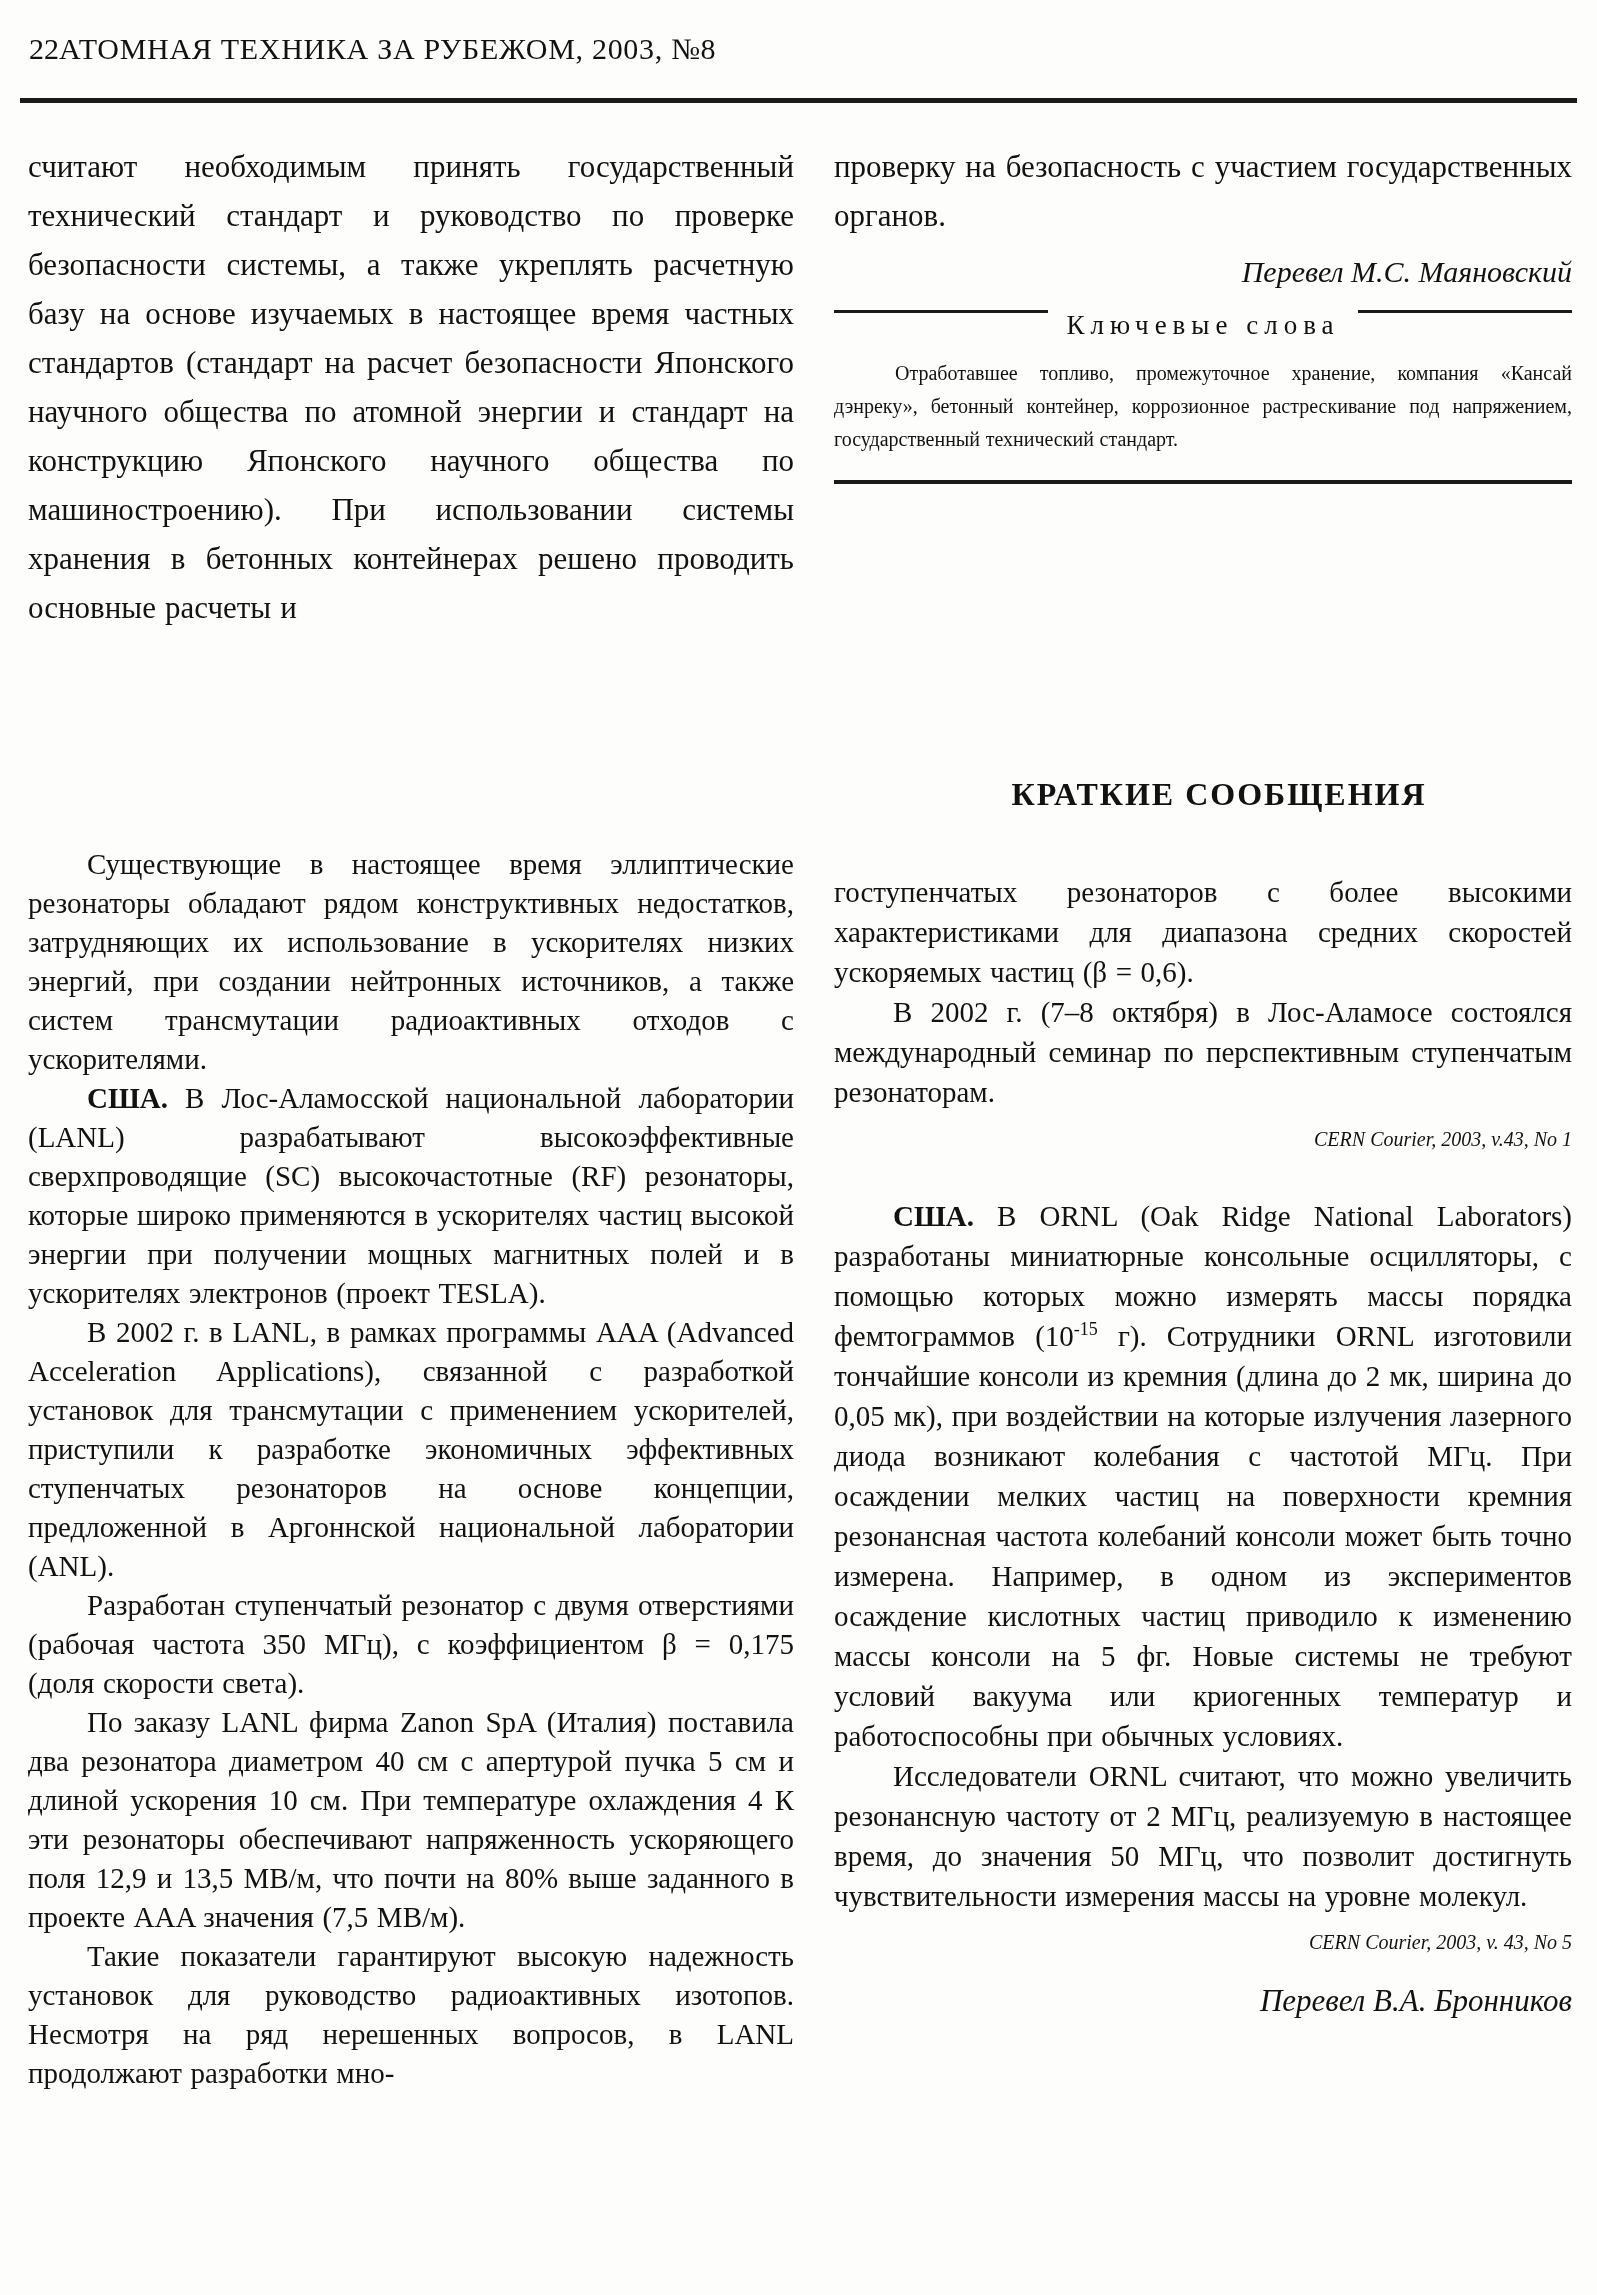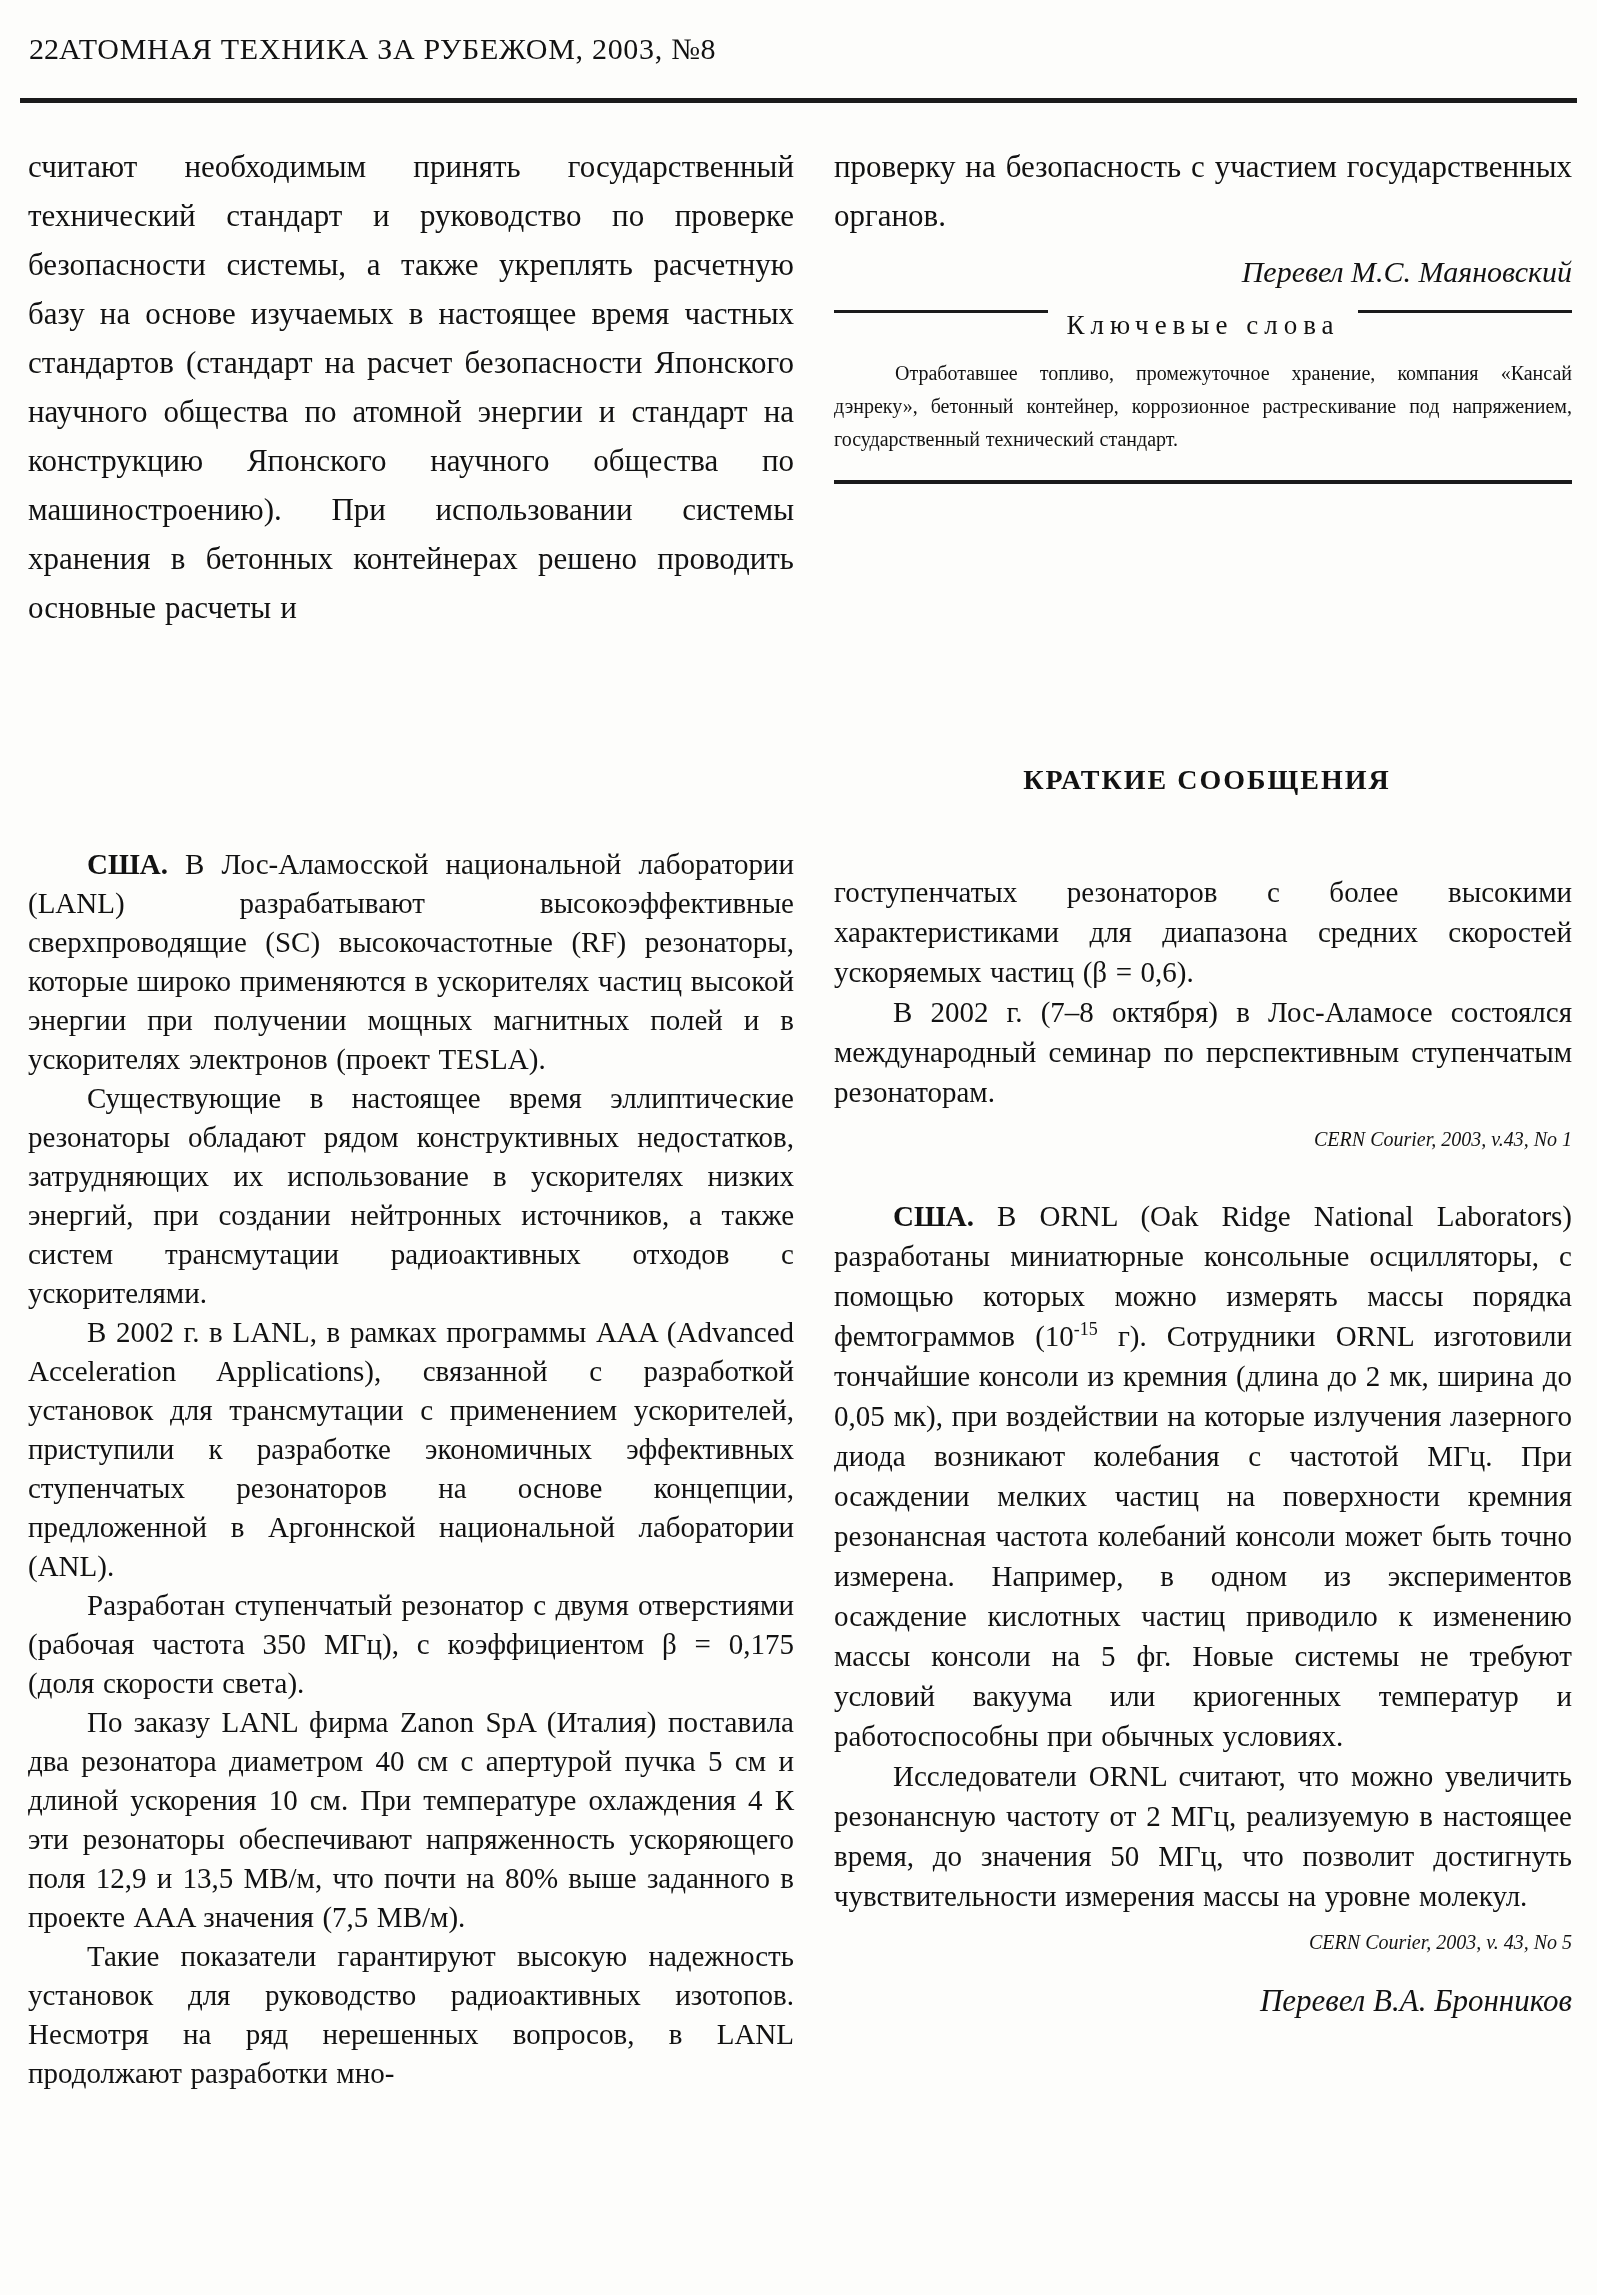--- a/index.html
+++ b/index.html
@@ -24,22 +24,22 @@
   .left-top .jp,.right-top .jp{font-size:31px;line-height:49px;}
   .translator{text-align:right;font-style:italic;font-size:30px;line-height:49px;margin:6.7px 0 0;}
   
   .keywords{position:absolute;left:834px;top:310px;width:738px;}
   .kw-head{display:flex;}
   .dash{flex:1;height:3.3px;background:#1b1b1b;}
   .kw-title{padding:0 18.6px;font-size:27px;letter-spacing:6px;white-space:nowrap;}
   .kw-body{margin:16px 0 0;font-size:20px;line-height:33px;text-indent:61px;text-align:justify;word-spacing:0.7px;font-family:Liberation Serif, serif;}
   .kw-rule{margin-top:24px;height:4px;}
   
-  .section-heading{position:absolute;left:834px;top:760px;width:738px;margin:4px;
-      text-align:center;font-size:28px;font-weight:700;letter-spacing:2px;}
+  .section-heading{position:absolute;left:834px;top:760px;width:738px;margin:16px;
+      text-align:center;font-size:32px;font-weight:700;letter-spacing:2px;}
   
   .left-article{position:absolute;left:28px;top:845px;width:766px;font-size:29px;line-height:39px;}
   .right-article{position:absolute;left:834px;top:872px;width:738px;font-size:29px;line-height:40px;}
   .source{text-align:right;font-style:italic;margin:6.7px 0 5.3px;font-size:20px;}
   .ornl-start{margin-top:37px;}
   .sign{margin-top:18.6px;font-size:31px;line-height:40px;}
   b{font-weight:700;}
   sup{font-size:0.62em;line-height:0;vertical-align:super;}
 </style>
 </head>
@@ -68,22 +68,22 @@
       <span class="kw-title">Ключевые слова</span>
       <span class="dash"></span>
     </div>
     <p class="kw-body">Отработавшее топливо, промежуточное хранение, компания «Кансай дэнреку», бетонный контейнер, коррозионное растрескивание под напряжением, государственный технический стандарт.</p>
     <div class="rule kw-rule"></div>
   </div>
 
   <h1 class="section-heading">КРАТКИЕ СООБЩЕНИЯ</h1>
 
   <div class="left-article">
+    <p class="jp ind">Существующие в настоящее время эллиптические резонаторы обладают рядом конструктивных недостатков, затрудняющих их использование в ускорителях низких энергий, при создании нейтронных источников, а также систем трансмутации радиоактивных отходов с ускорителями.</p>
     <p class="jp ind"><b>США.</b><span> В Лос-Аламосской национальной лаборатории (LANL) разрабатывают высокоэффективные сверхпроводящие (SC) высокочастотные (RF) резонаторы, которые широко применяются в ускорителях частиц высокой энергии при получении мощных магнитных полей и в ускорителях электронов (проект TESLA).</span></p>
-    <p class="jp ind">Существующие в настоящее время эллиптические резонаторы обладают рядом конструктивных недостатков, затрудняющих их использование в ускорителях низких энергий, при создании нейтронных источников, а также систем трансмутации радиоактивных отходов с ускорителями.</p>
     <p class="jp ind">В 2002 г. в LANL, в рамках программы AAA (Advanced Acceleration Applications), связанной с разработкой установок для трансмутации с применением ускорителей, приступили к разработке экономичных эффективных ступенчатых резонаторов на основе концепции, предложенной в Аргоннской национальной лаборатории (ANL).</p>
     <p class="jp ind">Разработан ступенчатый резонатор с двумя отверстиями (рабочая частота 350 МГц), с коэффициентом β = 0,175 (доля скорости света).</p>
     <p class="jp ind">По заказу LANL фирма Zanon SpA (Италия) поставила два резонатора диаметром 40 см с апертурой пучка 5 см и длиной ускорения 10 см. При температуре охлаждения 4 К эти резонаторы обеспечивают напряженность ускоряющего поля 12,9 и 13,5 МВ/м, что почти на 80% выше заданного в проекте AAA значения (7,5 МВ/м).</p>
     <p class="jp ind">Такие показатели гарантируют высокую надежность установок для руководство радиоактивных изотопов. Несмотря на ряд нерешенных вопросов, в LANL продолжают разработки мно-</p>
   </div>
 
   <div class="right-article">
     <p class="jp">гоступенчатых резонаторов с более высокими характеристиками для диапазона средних скоростей ускоряемых частиц (β = 0,6).</p>
     <p class="jp ind">В 2002 г. (7–8 октября) в Лос-Аламосе состоялся международный семинар по перспективным ступенчатым резонаторам.</p>
     <p class="source">CERN Courier, 2003, v.43, No 1</p>

